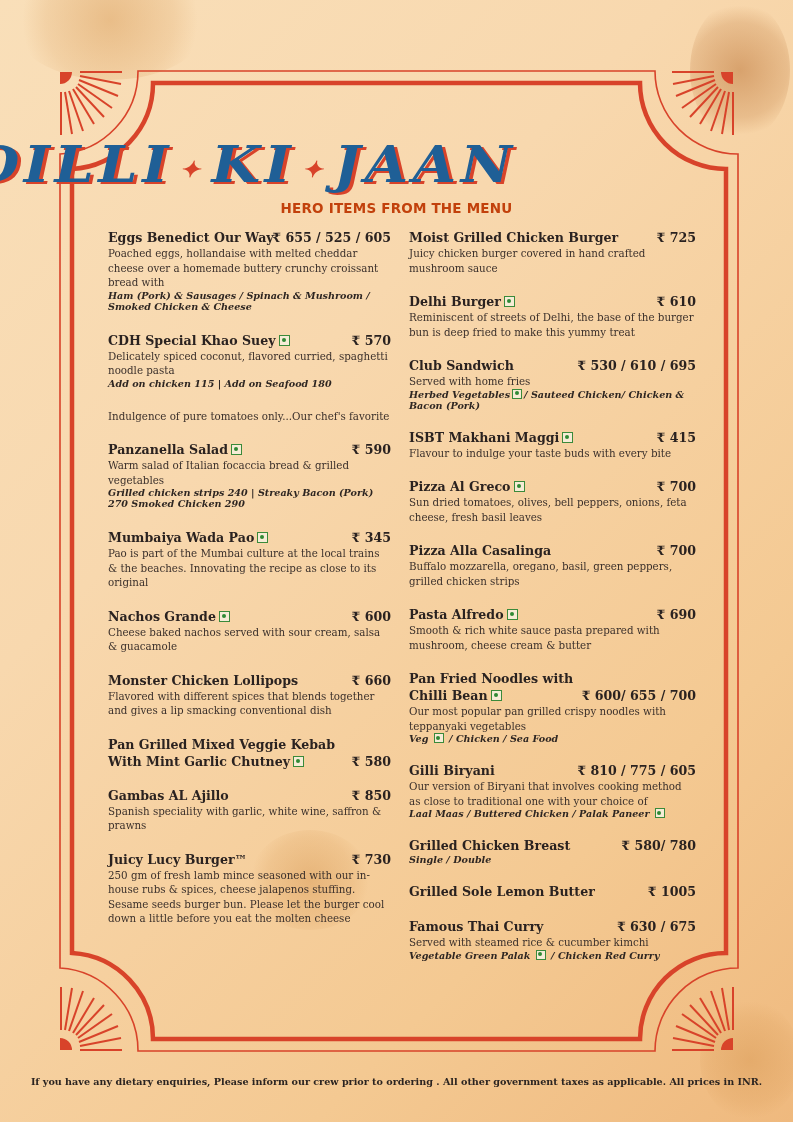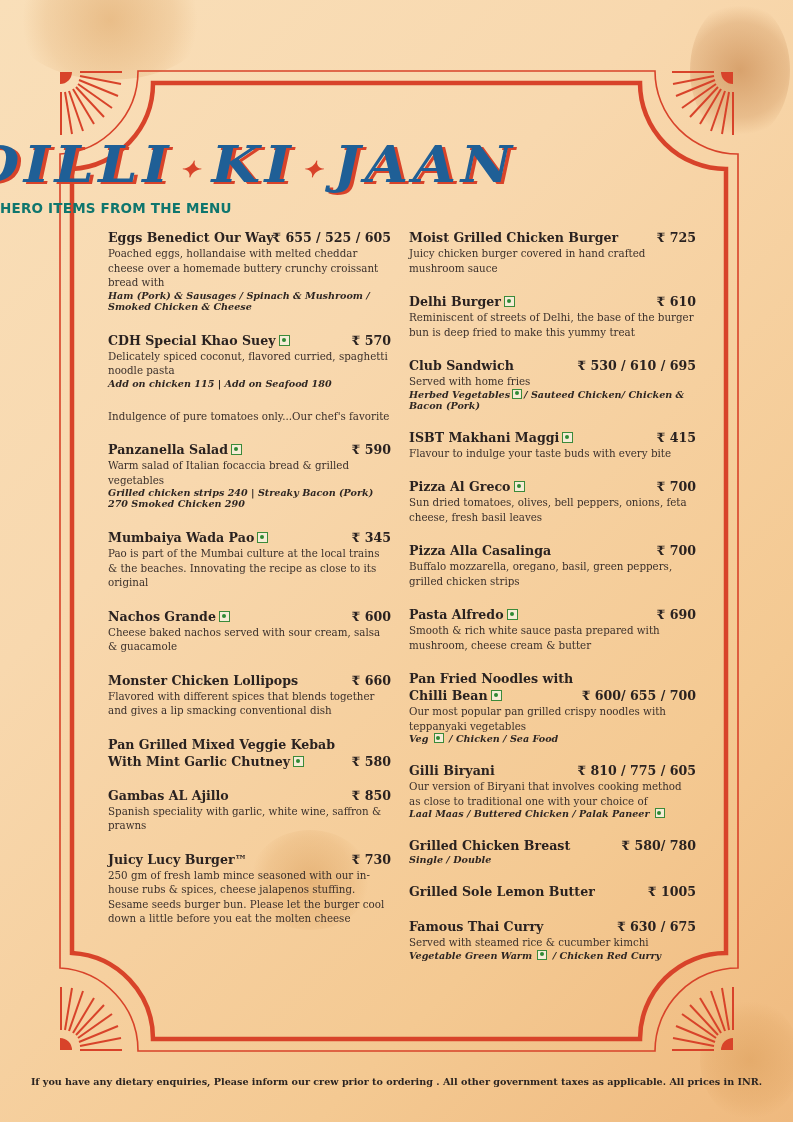--- a/index.html
+++ b/index.html
@@ -20,23 +20,23 @@
     display: inline-block;
     font-family: "DejaVu Serif", serif;
     font-weight: bold; font-style: italic;
     font-size: 50px; letter-spacing: 4px;
     color: #1f5f96;
     text-shadow: 3px 2px 0 #d8432a;
     transform: scaleX(1.12);
   }
   .title .dot { color: #d8432a; font-size: 22px; vertical-align: middle; margin: 0 6px; text-shadow: none; }
   .subtitle {
-    position: absolute; left: 0; right: 0; top: 200px; text-align: left;
+    position: absolute; left: 0; right: 0; top: 200px; text-align: center;
     font-family: "DejaVu Sans", sans-serif; font-weight: bold;
-    font-size: 13.5px; color: #0f766e; letter-spacing: 0.2px;
+    font-size: 13.5px; color: #c2410c; letter-spacing: 0.2px;
   }
   .col { position: absolute; top: 229px; width: 283px; }
   .col.left { left: 108px; }
   .col.right { left: 409px; width: 287px; }
   .item { position: relative; margin-bottom: 0; }
   .item-head { position: relative; display: flex; align-items: flex-end; font-weight: bold; font-size: 12.6px; line-height: 17px; color: #2a2220; }
   .item-name { flex: 1; }
   .price { position: absolute; right: 0; white-space: nowrap; font-weight: bold; font-size: 12.6px; }
   .desc { font-size: 10.3px; line-height: 14.5px; color: #3b302b; }
   .extra { font-size: 9.6px; line-height: 11px; font-style: italic; font-weight: bold; color: #2e2622; }
@@ -309,17 +309,17 @@
         <span class="price">₹  1005</span>
       </div>
   </div>
 
   <div class="item">
     <div class="item-head">
         <span class="item-name">Famous Thai Curry</span>
         <span class="price">₹ 630 / 675</span>
       </div>
     <div class="desc">Served with steamed rice &amp; cucumber kimchi</div>
-    <div class="extra"><span>Vegetable Green Warm</span> <span class="veg sm"></span> <span>/ Chicken Red Curry</span></div>
+    <div class="extra"><span>Vegetable Green Palak</span> <span class="veg sm"></span> <span>/ Chicken Red Curry</span></div>
   </div>
 </div>
 
 <div class="footer">If you have any dietary enquiries, Please inform our crew prior to ordering . All other government taxes as applicable. All prices in INR.</div>
 
 </body></html>

